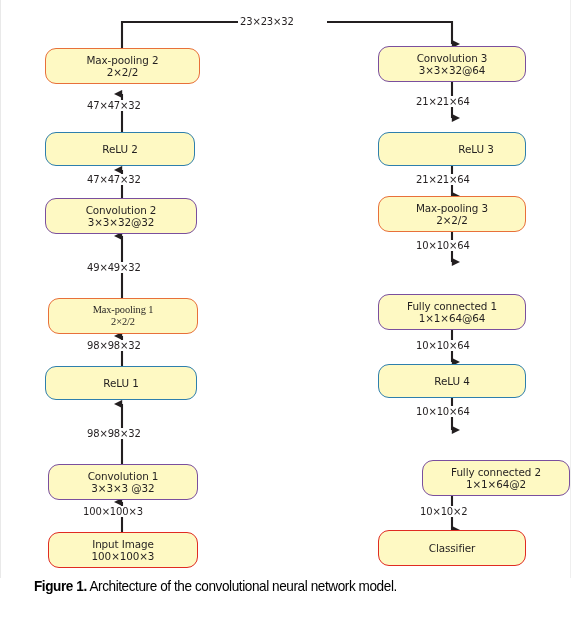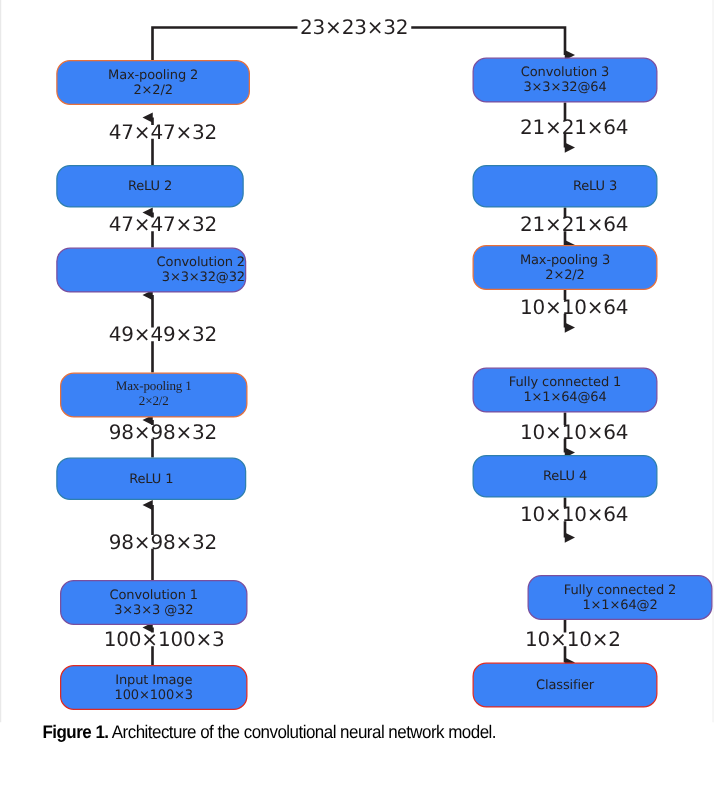--- a/index.html
+++ b/index.html
@@ -34,21 +34,21 @@
   #svg-wires {
     position: absolute; left: 0; top: 0;
     width: 571px; height: 578px;
   }
 
   
   .node {
     position: absolute;
     border: 1.6px solid #888;
     border-radius: 11px;
-    background: #3b82f6;
+    background: #fef9c3;
     display: flex;
     flex-direction: column;
     align-items: center;
     justify-content: center;
     text-align: center;
     color: #221f20;
     z-index: 3;
   }
   .node .l1 {
     font-size: 10.4px;
@@ -65,21 +65,21 @@
   .node.single .l1 { line-height: 13px; }
 
   .node.orange { border-color: #e8703a; }
   .node.blue   { border-color: #2e7fad; }
   .node.purple { border-color: #7a4f9e; }
   .node.red    { border-color: #e02b22; }
 
   
   .edge-label {
     position: absolute;
-    font-size: 16px;
+    font-size: 10px;
     line-height: 11px;
     color: #231f20;
     letter-spacing: -0.15px;
     white-space: nowrap;
     z-index: 4;
     background: #ffffff;
     padding: 0 2px;
   }
 
   
@@ -145,21 +145,21 @@
 
   <div class="node orange" style="left:45px;  top:48px;  width:155px; height:36px;">
     <span class="l1">Max-pooling 2</span>
     <span class="l2">2×2/2</span>
   </div>
 
   <div class="node blue single" style="left:45px; top:132px; width:150px; height:34px;">
     <span class="l1">ReLU 2</span>
   </div>
 
-  <div class="node purple" style="left:45px; top:198px; width:152px; height:36px;align-items:flex-end;">
+  <div class="node purple" style="left:45px; top:198px; width:152px; height:36px;">
     <span class="l1">Convolution 2</span>
     <span class="l2">3×3×32@32</span>
   </div>
 
   <div class="node orange" style="left:48px; top:298px; width:150px; height:36px;font-family:Liberation Serif, serif;">
     <span class="l1">Max-pooling 1</span>
     <span class="l2">2×2/2</span>
   </div>
 
   <div class="node blue single" style="left:45px; top:366px; width:152px; height:34px;">

